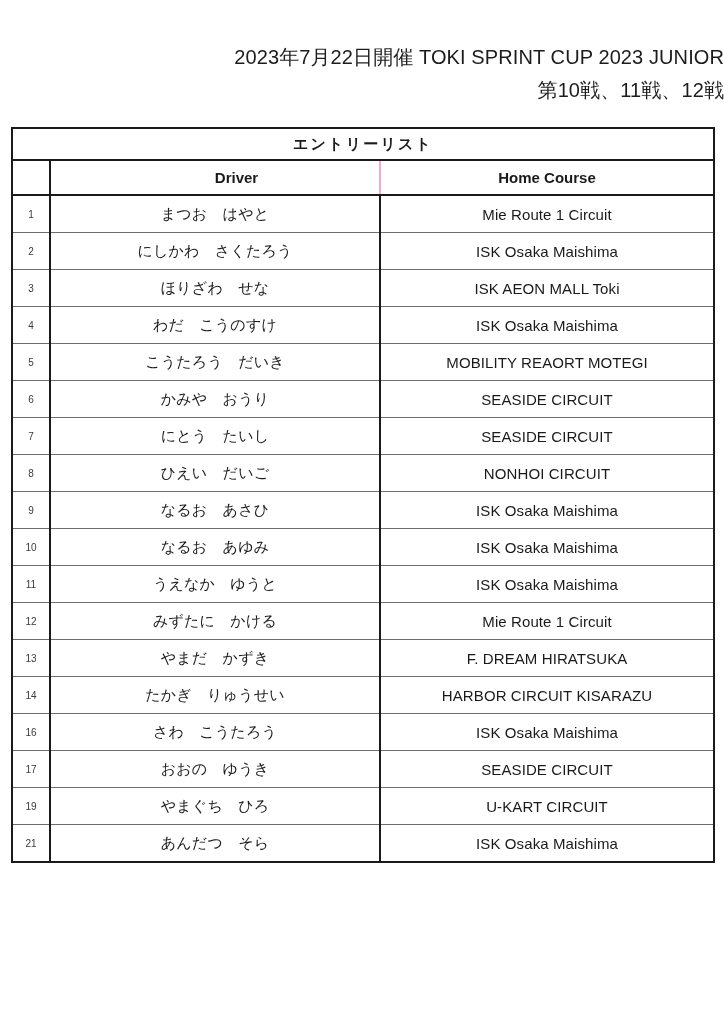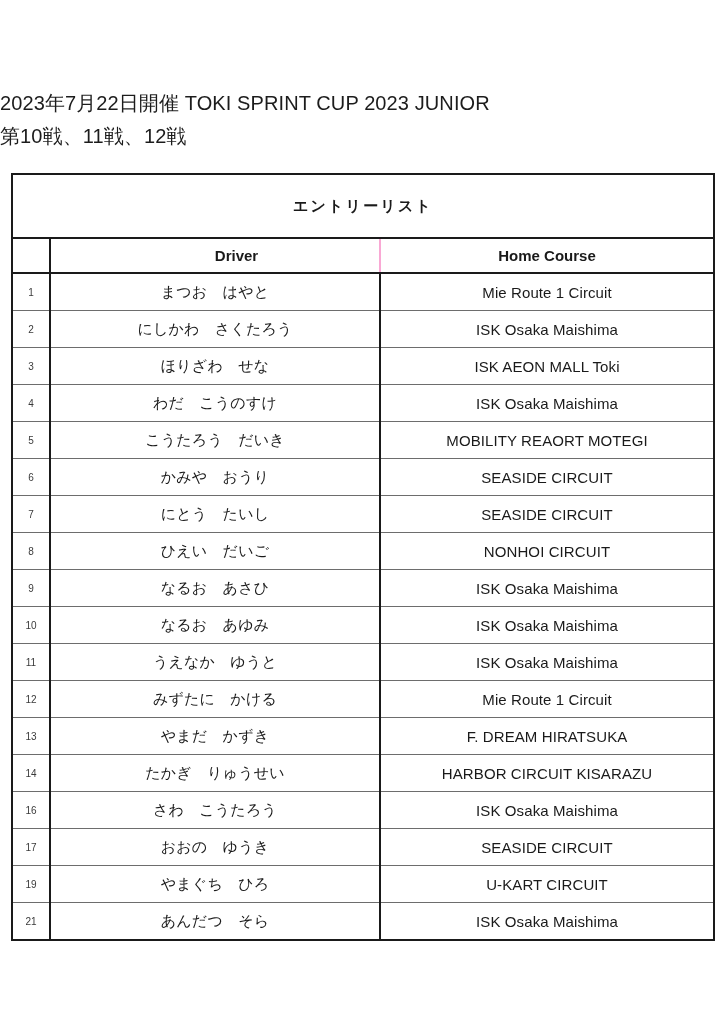--- a/index.html
+++ b/index.html
@@ -20,22 +20,21 @@
   .page {
     position: relative;
     width: 724px;
     height: 1024px;
     box-sizing: border-box;
   }
 
   
   .doc-header {
     padding-top: 42px;
-    text-align: left;
-    margin-top: 46px;
+    text-align: right;
   }
   .doc-title-line {
     font-size: 20px;
     font-weight: 400;
     line-height: 30px;
     letter-spacing: 0.1px;
     color: #1c1c1c;
     white-space: nowrap;
   }
   .doc-title-line.second {
@@ -59,21 +58,21 @@
 
   
   tr.list-title-row td {
     height: 30px;
     border-bottom: 2px solid #1a1a1a;
     text-align: center;
     vertical-align: middle;
     font-size: 15px;
     font-weight: 700;
     letter-spacing: 2.2px;
-    padding: 16px;
+    padding: 0;
     margin-left: 48px;
   }
 
   tr.col-head-row th {
     height: 33px;
     padding: 0;
     vertical-align: middle;
     text-align: center;
     font-size: 15px;
     font-weight: 700;

